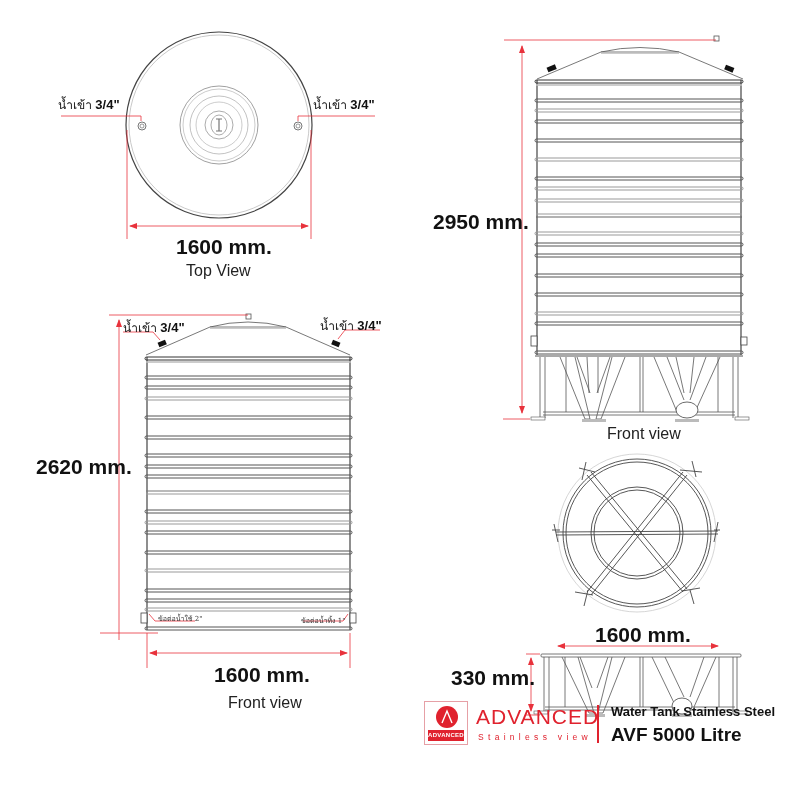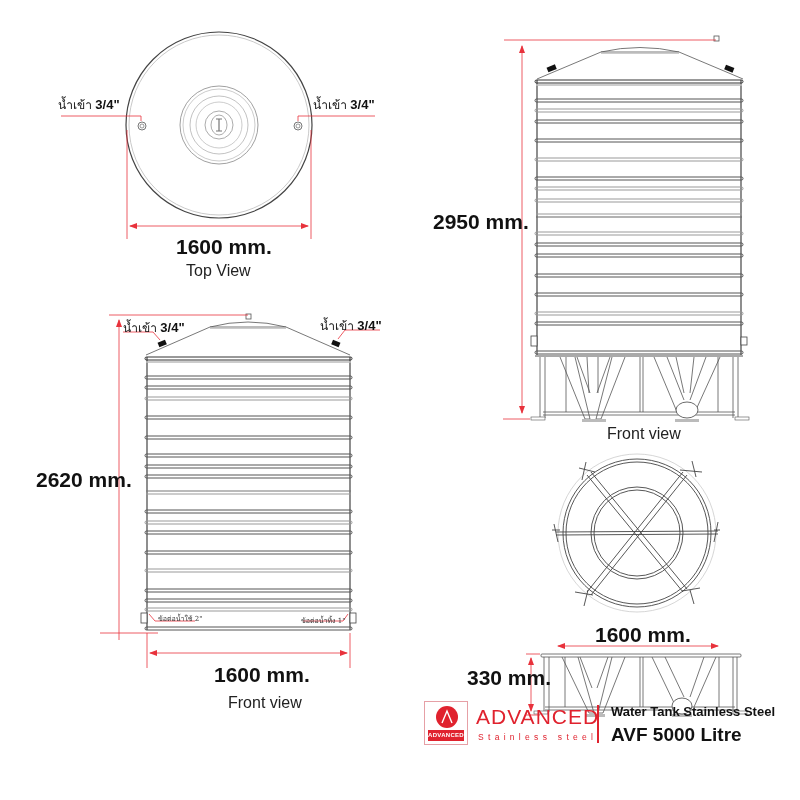--- a/index.html
+++ b/index.html
@@ -258,39 +258,39 @@
 <div class="lbl cap" style="left:186px;top:262px;">Top View</div>
 
 <div class="lbl inlet" style="left:123px;top:318px;">
   <span>น้ำเข้า</span>
   <b>3/4"</b>
 </div>
 <div class="lbl inlet" style="left:320px;top:316px;">
   <span>น้ำเข้า</span>
   <b>3/4"</b>
 </div>
-<div class="lbl dim" style="left:36px;top:468px;">2620 mm.</div>
+<div class="lbl dim" style="left:36px;top:455px;">2620 mm.</div>
 <div class="lbl tiny" style="left:158px;top:613px;">ข้อต่อน้ำใช้ 2"</div>
 <div class="lbl tiny" style="left:301px;top:615px;">ข้อต่อน้ำทิ้ง 1"</div>
 <div class="lbl dim" style="left:214px;top:663px;">1600 mm.</div>
 <div class="lbl cap" style="left:228px;top:694px;">Front view</div>
 
 <div class="lbl dim" style="left:433px;top:210px;">2950 mm.</div>
 <div class="lbl cap" style="left:607px;top:425px;">Front view</div>
 
 <div class="lbl dim" style="left:595px;top:623px;">1600 mm.</div>
-<div class="lbl dim" style="left:467px;top:666px;text-align:center;">330 mm.</div>
+<div class="lbl dim" style="left:451px;top:666px;text-align:center;">330 mm.</div>
 
 <div class="brand">
   <div class="logo">
     <div class="logo-circle">
       <svg width="22" height="22" viewBox="0 0 22 22">
           <path d="M6,17 L11,5 L16,17" fill="none" stroke="#fff" stroke-width="1.4"></path>
         </svg>
     </div>
     <div class="logo-bar">ADVANCED</div>
   </div>
   <div class="brand-name">ADVANCED</div>
-  <div class="brand-sub">Stainless steel</div>
+  <div class="brand-sub">Stainless view</div>
   <div class="brand-div"></div>
   <div class="prod-line">Water Tank Stainless Steel</div>
   <div class="prod-model">AVF 5000 Litre</div>
 </div>
 
 </body></html>

